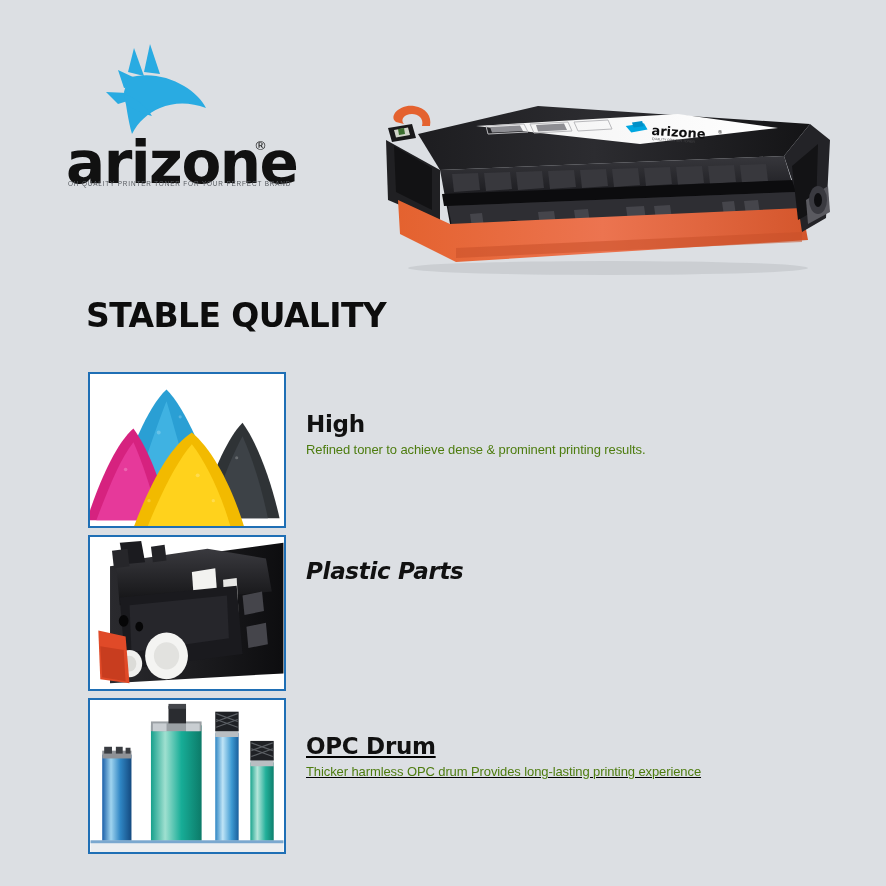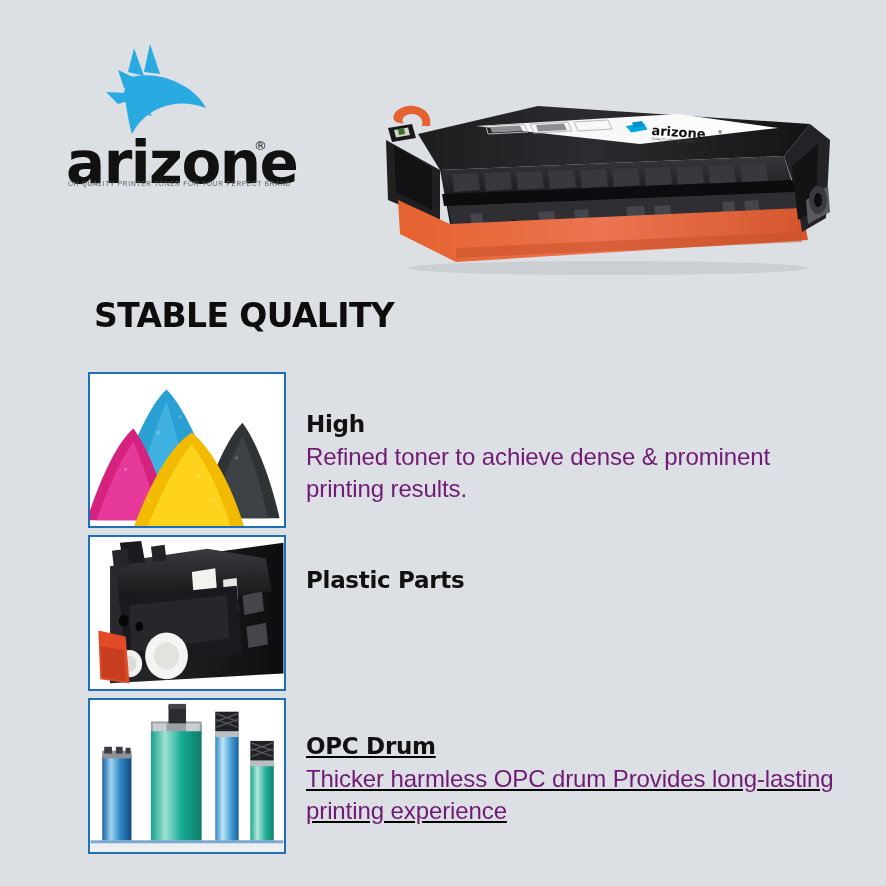--- a/index.html
+++ b/index.html
@@ -33,43 +33,43 @@
   }
 
   
   .cartridge { position:absolute; left:378px; top:82px; width:480px; height:200px; }
   .cartridge svg { display:block; width:100%; height:100%; }
 
   
   .section-title {
     position:absolute; left:86px; top:296px;
     font-size:33px; font-weight:bold; color:#0d0d0d;
-    letter-spacing:-0.6px; font-family:"DejaVu Sans", sans-serif;margin-left:8px;
+    letter-spacing:-0.6px; font-family:"DejaVu Sans", sans-serif;
   }
 
   
   .features { position:absolute; left:88px; top:372px; width:760px; }
   .feature { position:relative; height:163px; }
   .thumb {
     position:absolute; left:0; top:0; width:198px; height:156px;
     border:2px solid #1f6fb5; background:#ffffff; overflow:hidden;
   }
   .thumb svg { display:block; width:100%; height:100%; }
   .ftext { position:absolute; left:218px; top:0; width:540px; }
   .ftitle {
     font-size:23px; font-weight:bold; color:#111;
     letter-spacing:-0.3px; font-family:"DejaVu Sans", sans-serif;
     line-height:1.1;
   }
   .fdesc {
-    margin-top:4px; font-size:24px; color:#701a75;
+    margin-top:4px; font-size:13px; color:#4d7c0f;
     line-height:1.32; letter-spacing:-0.1px;
   }
   .f1 .ftext { top:40px; }
-  .f2 .ftext { top:33px; }
+  .f2 .ftext { top:24px;font-style:italic; }
   .f3 .ftext { top:36px;text-decoration:underline; }
 </style>
 </head>
 <body>
 
 <div class="page">
 
   <div class="header">
 
     <div class="brand">

